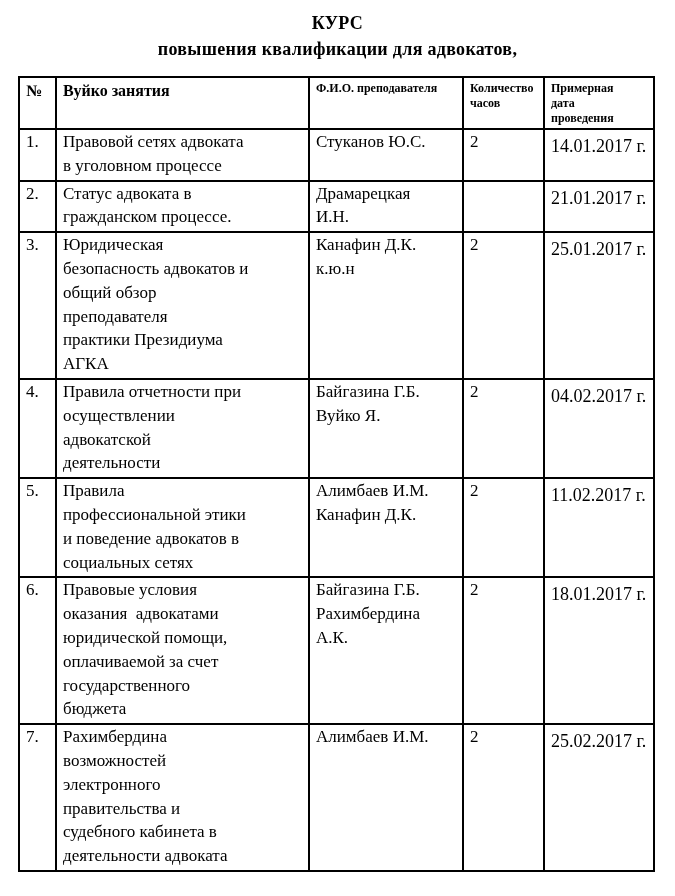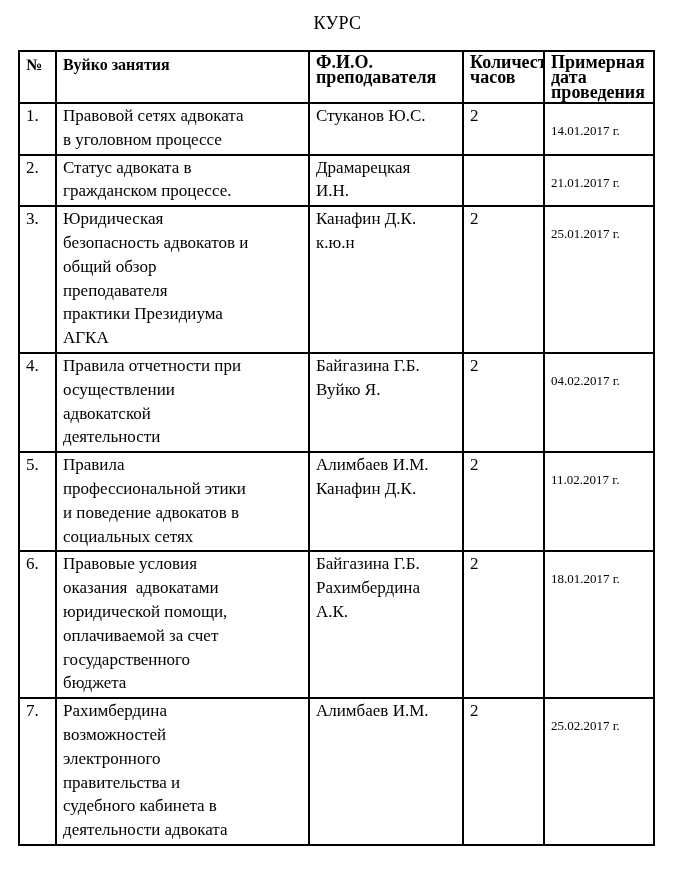--- a/index.html
+++ b/index.html
@@ -12,21 +12,21 @@
   .page {
     position: relative;
     width: 675px;
     height: 896px;
     background: #ffffff;
     overflow: hidden;
   }
   .doc-title {
     margin: 10px 0 0 0;
     text-align: center;
-    font-weight: normal;
+    font-weight: bold;
     font-size: 18px;
     line-height: 26px;
     letter-spacing: 0.3px;
   }
   .title-line {
     display: block;
     white-space: pre-wrap;
   }
   table.schedule {
     border-collapse: collapse;
@@ -44,41 +44,42 @@
   .schedule th {
     font-weight: bold;
     padding: 3px 4px 2px 6px;
   }
   .th-big {
     font-size: 16px;
     line-height: 19px;
     text-align: center;
   }
   .th-small {
-    font-size: 18px;
+    font-size: 12px;
     line-height: 15px;
   }
   .schedule td {
     font-size: 17px;
     line-height: 23.8px;
     padding: 0 4px 2px 6px;
   }
   td.cell-date {
-    font-size: 13px;
+    font-size: 18px;
     line-height: 16px;
-    padding-top: 19px;
+    padding-top: 8px;
   }
 </style>
 </head>
 <body>
 
 <div class="page">
 
   <h1 class="doc-title">
     <span class="title-line">КУРС</span>
+    <span class="title-line">повышения квалификации для адвокатов,</span>
   </h1>
 
   <table class="schedule">
     <colgroup>
       <col style="width:37px">
       <col style="width:253px">
       <col style="width:154px">
       <col style="width:81px">
       <col style="width:110px">
     </colgroup>

